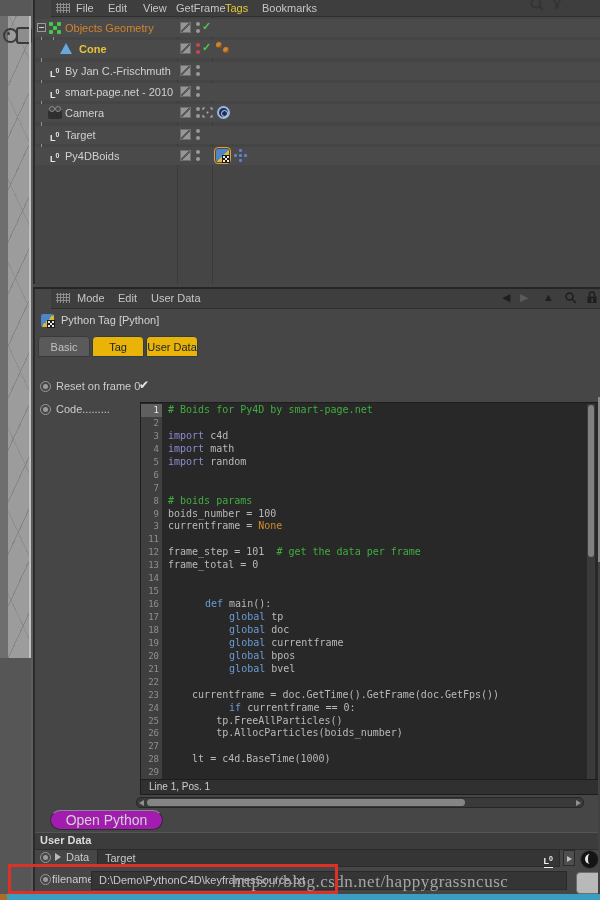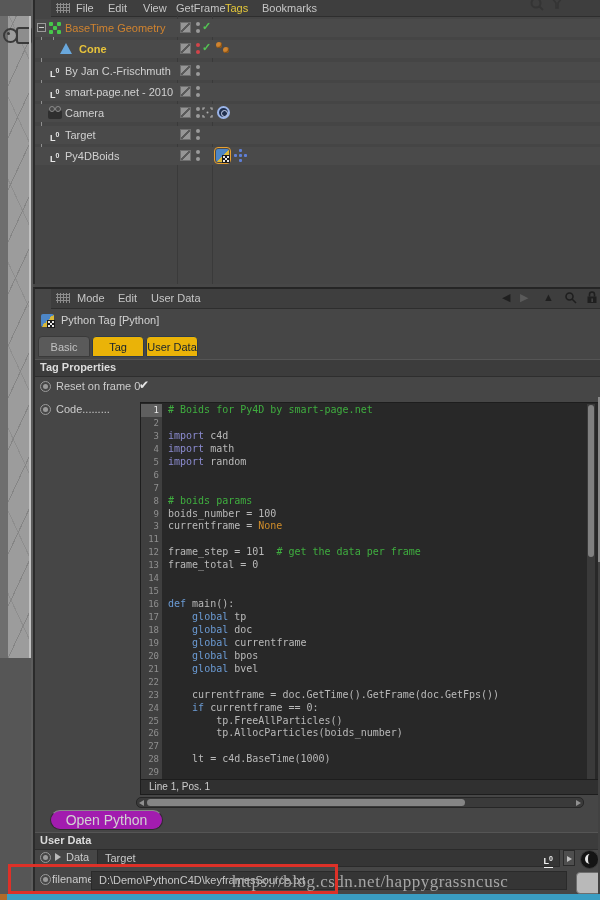--- a/index.html
+++ b/index.html
@@ -78,21 +78,21 @@
   .pbullet i{position:absolute;left:2px;top:2px;width:5px;height:5px;border-radius:50%;background:#9a9a9a;}
   .plabel{position:absolute;font-size:11px;color:#cbcbcb;white-space:nowrap;}
   .checkmk{position:absolute;font-size:12px;color:#e6e6e6;}
   
   #editor{left:105px;top:113px;width:459px;height:393px;background:#282828;border:1px solid #1d1d1d;box-sizing:border-box;}
   #code-lines{position:absolute;left:0;top:1px;width:447px;height:375px;overflow:hidden;}
   .cl{display:flex;height:12.95px;font-family:"DejaVu Sans Mono",monospace;font-size:10px;line-height:12.95px;}
   .cl .g{width:21px;flex:none;background:#3f3f3f;color:#8f8f8f;text-align:right;padding-right:3px;box-sizing:border-box;font-size:9px;}
   .cl .g.cur{background:#5f5f5f;color:#e8e8e8;}
   .cl .t{white-space:pre;padding-left:6px;color:#b9b9b9;}
-  .s-c{color:#3fae3f;} .s-k{color:#6b9bd4;} .s-i{color:#8a8ace;} .s-n{color:#cf8c2a;} .s-p{color:#b9b9b9;}
+  .s-c{color:#3fae3f;} .s-k{color:#6b9bd4;margin-left:37px;} .s-i{color:#8a8ace;} .s-n{color:#cf8c2a;} .s-p{color:#b9b9b9;}
   #ed-vscroll{position:absolute;right:3px;top:1px;width:8px;height:376px;background:#3a3a3a;}
   #ed-vthumb{position:absolute;left:1px;top:1px;width:6px;height:152px;background:#808080;border-radius:3px;}
   #ed-status{position:absolute;left:0;bottom:0;width:100%;height:15px;background:#303030;border-top:1px solid #1d1d1d;
       font-size:10px;color:#cdcdcd;line-height:14px;box-sizing:border-box;}
   #ed-status span{margin-left:8px;}
   #hscroll{left:101px;top:508px;width:448px;height:11px;background:#3a3a3a;border:1px solid #262626;box-sizing:border-box;border-radius:5px;}
   #hthumb{position:absolute;left:10px;top:1px;width:318px;height:7px;background:#858585;border-radius:4px;}
   .harrow{position:absolute;top:2px;width:0;height:0;border-top:3px solid transparent;border-bottom:3px solid transparent;}
   .harrow.l{left:2px;border-right:5px solid #909090;}
   .harrow.r{right:2px;border-left:5px solid #909090;}
@@ -177,21 +177,21 @@
       <span class="expander">
           <i></i>
         </span>
       <span class="partico" style="left:14px;top:3px">
         <i style="left:0;top:0"></i>
           <i style="left:8px;top:0"></i>
           <i style="left:4px;top:4px"></i>
           <i style="left:0;top:8px"></i>
           <i style="left:8px;top:8px"></i>
       </span>
-      <span class="rowlabel" style="left:30px;color:#d0832f">BaseTime Geometry</span>
+      <span class="rowlabel" style="left:30px;color:#d0832f">Objects Geometry</span>
       <span class="slash"></span>
       <span class="vdots">
           <i class="t"></i>
           <i class="b"></i>
         </span>
       <span class="gcheck">✓</span>
     </div>
 
     <div class="om-row" style="top:40px">
       <span class="coneico" style="left:25px;top:3px"></span>
@@ -307,23 +307,20 @@
       <span class="pytag" style="left:6px;top:3px">
           <span class="grid"></span>
         </span>
       <span class="abs" style="left:26px;top:3px">Python Tag [Python]</span>
     </div>
 
     <div class="tab tab-off" style="left:3px">Basic</div>
     <div class="tab tab-on" style="left:57px">Tag</div>
     <div class="tab tab-on" style="left:111px">User Data</div>
 
-    <div class="secbar" style="top:70px">
-      <span>Tag Properties</span>
-    </div>
 
     <span class="pbullet" style="left:5px;top:92px">
         <i></i>
       </span>
     <span class="plabel" style="left:21px;top:91px">Reset on frame 0</span>
     <span class="checkmk" style="left:104px;top:89px">✔</span>
 
     <span class="pbullet" style="left:5px;top:115px">
         <i></i>
       </span>

